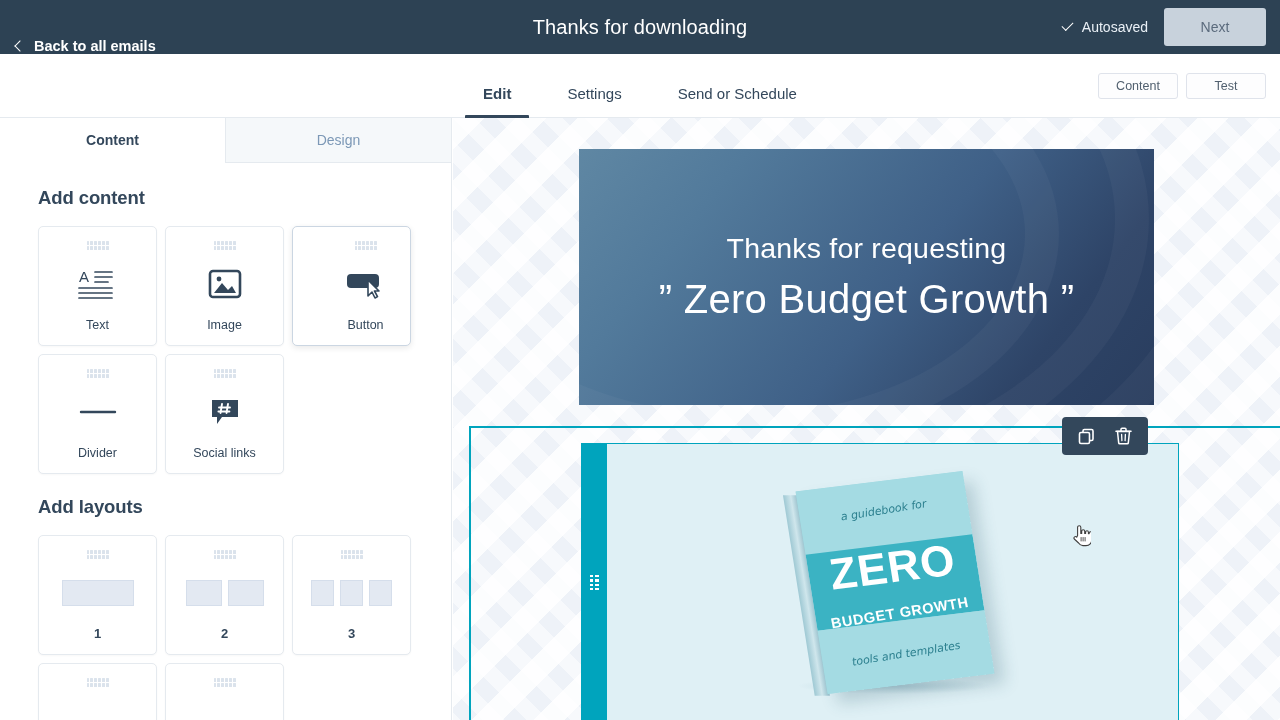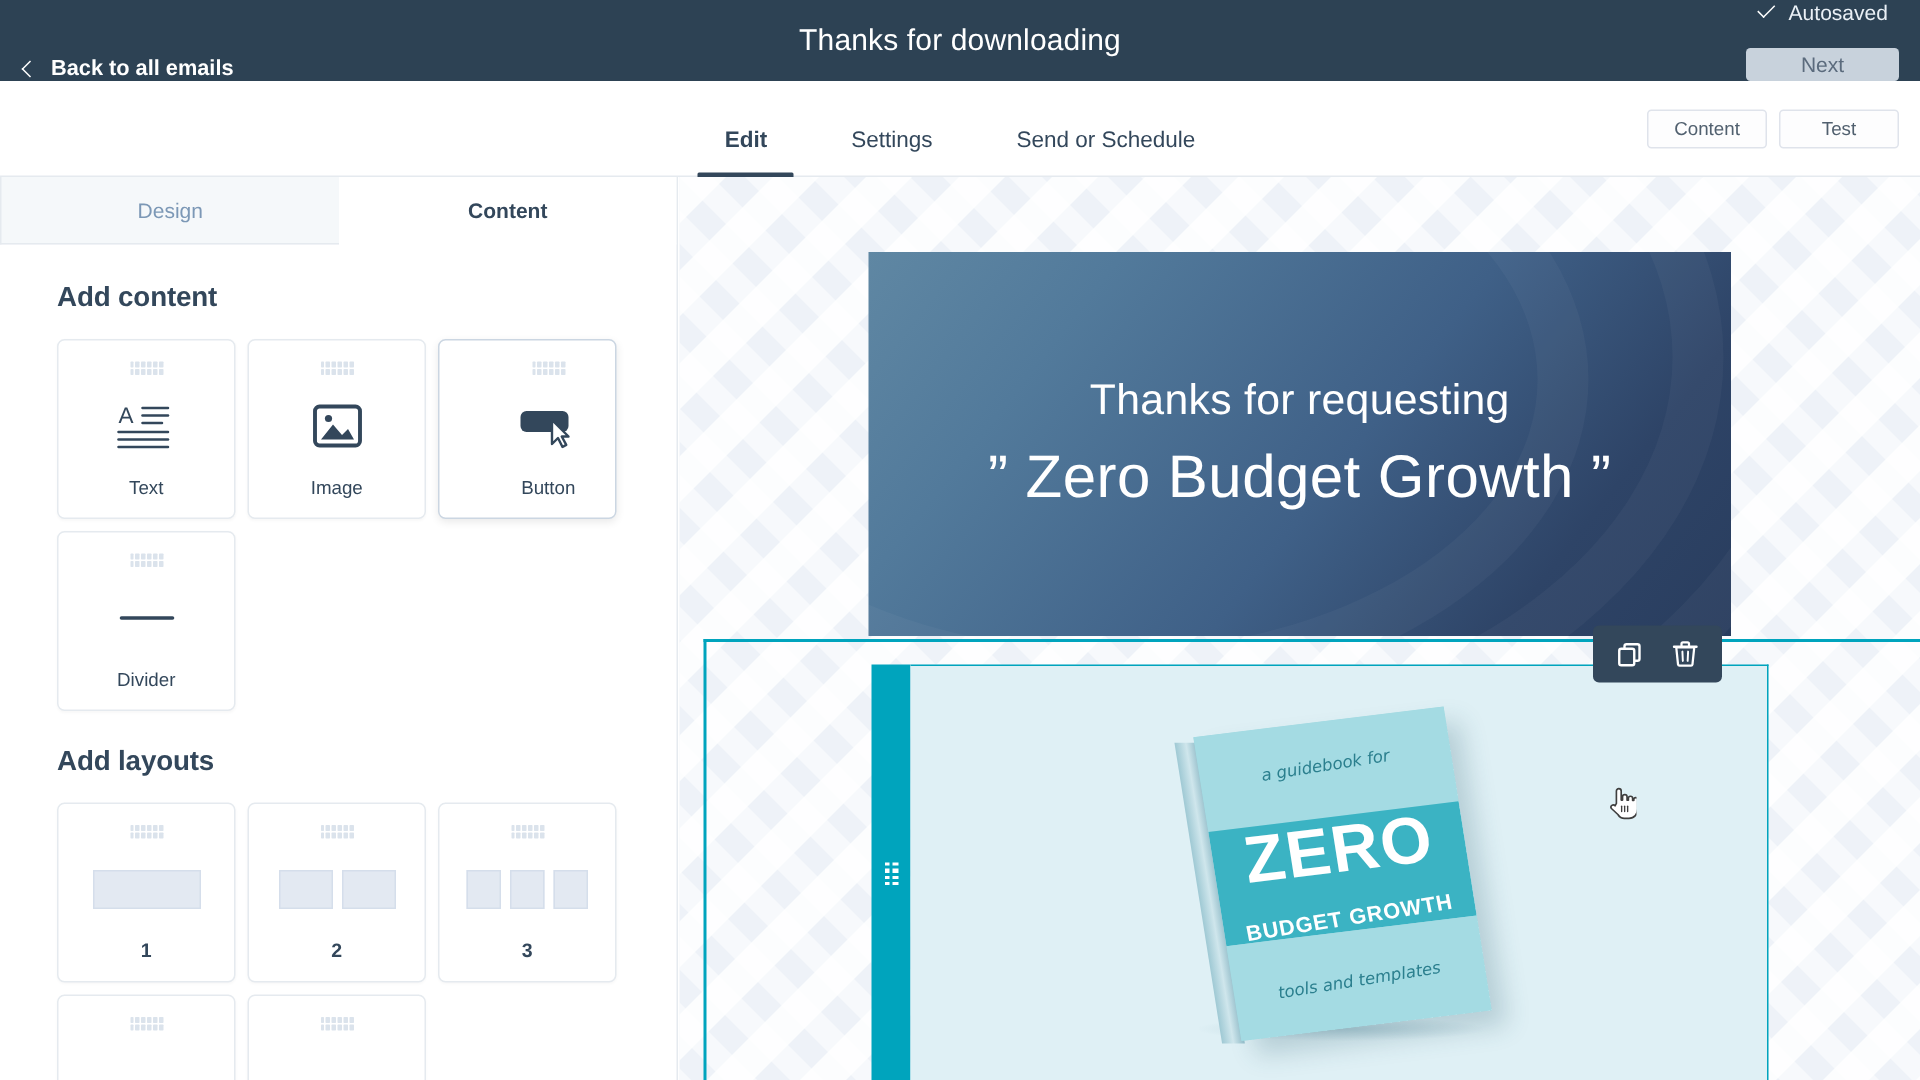--- a/index.html
+++ b/index.html
@@ -34,21 +34,21 @@
   .topbar-title {
     position: absolute; left: 0; top: 0;
     width: 1280px; height: 54px;
     display: flex; align-items: center; justify-content: center;
     color: #ffffff; font-size: 20px; font-weight: 400;
     letter-spacing: .1px;
     pointer-events: none;
   }
   .topbar-right {
     position: absolute; right: 14px; top: 0; height: 54px;
-    display: flex; align-items: center; gap: 16px; flex-direction: column;
+    display: flex; align-items: center; gap: 16px;
   }
   .autosaved {
     display: flex; align-items: center; gap: 8px;
     color: #eaf0f6; font-size: 14px;
   }
   .check-ico { width: 13px; height: 13px; position: relative; display:inline-block; }
   .check-ico:before {
     content: ""; position: absolute; left: 1px; top: 1px;
     width: 10px; height: 5px;
     border-left: 1.7px solid #ffffff; border-bottom: 1.7px solid #ffffff;
@@ -165,21 +165,21 @@
     position: absolute; left: 453px; top: 118px;
     width: 827px; height: 602px;
     overflow: hidden;
     background-color: #eef2f8;
     background-image:
       linear-gradient(135deg, rgba(255,255,255,.85) 25%, transparent 25%, transparent 50%, rgba(255,255,255,.85) 50%, rgba(255,255,255,.85) 75%, transparent 75%),
       linear-gradient(45deg, rgba(255,255,255,.55) 25%, transparent 25%, transparent 50%, rgba(255,255,255,.55) 50%, rgba(255,255,255,.55) 75%, transparent 75%);
     background-size: 62px 62px, 44px 44px;
   }
   .email-col {
-    position: absolute; left: 126px; top: 50px; width: 575px;
+    position: absolute; left: 126px; top: 31px; width: 575px;
   }
   .hero {
     width: 575px; height: 256px;
     position: relative; overflow: hidden;
     background: linear-gradient(128deg, #5f87a3 0%, #527a9b 22%, #3f6087 55%, #2e4467 80%, #293d5e 100%);
     display: flex; flex-direction: column;
     align-items: center; justify-content: center;
   }
   .hero .wave {
     position: absolute; border-radius: 50%;
@@ -317,22 +317,22 @@
     <div class="tab">Send or Schedule</div>
   </div>
   <div class="tabbar-right">
     <button class="btn-ghost">Content</button>
     <button class="btn-ghost">Test</button>
   </div>
 </div>
 
 <div class="sidebar">
   <div class="side-tabs">
+    <div class="side-tab active">Content</div>
     <div class="side-tab inactive">Design</div>
-    <div class="side-tab active">Content</div>
   </div>
 
   <div class="panel-body">
     <div class="section-title">Add content</div>
 
     <div class="card-grid">
 
       <div class="card">
         <div class="grip">
             <i></i>
@@ -429,20 +429,48 @@
             <i></i>
           </div>
         <div class="card-icon">
           <svg width="40" height="20" viewBox="0 0 40 20">
             <line x1="3" y1="10" x2="37" y2="10" stroke="#33475b" stroke-width="2.4" stroke-linecap="round"></line>
           </svg>
         </div>
         <div class="card-label">Divider</div>
       </div>
 
+      <div class="card">
+        <div class="grip">
+            <i></i>
+            <i></i>
+            <i></i>
+            <i></i>
+            <i></i>
+            <i></i>
+            <i></i>
+            <i></i>
+            <i></i>
+            <i></i>
+            <i></i>
+            <i></i>
+          </div>
+        <div class="card-icon">
+          <svg width="32" height="30" viewBox="0 0 32 30">
+            <path d="M3 3 H29 V20 H13 L8 27 V20 H3 Z" fill="#33475b"></path>
+            <g stroke="#ffffff" stroke-width="1.9" stroke-linecap="round">
+              <line x1="13" y1="7" x2="11.5" y2="16"></line>
+                <line x1="19" y1="7" x2="17.5" y2="16"></line>
+              <line x1="10" y1="10.5" x2="21" y2="10.5"></line>
+                <line x1="9.4" y1="14.5" x2="20.4" y2="14.5"></line>
+            </g>
+          </svg>
+        </div>
+        <div class="card-label">Social links</div>
+      </div>
     </div>
 
     <div class="section-title">Add layouts</div>
 
     <div class="card-grid">
       <div class="card">
         <div class="grip">
             <i></i>
             <i></i>
             <i></i>

